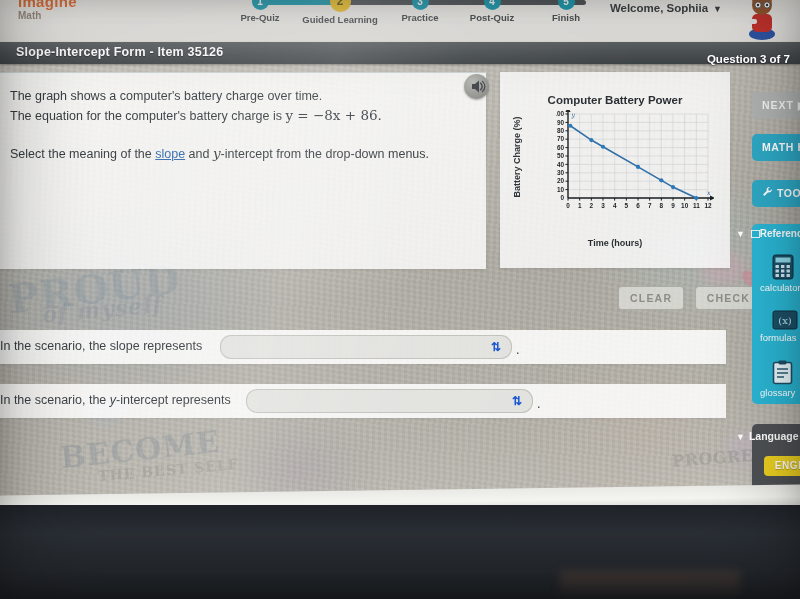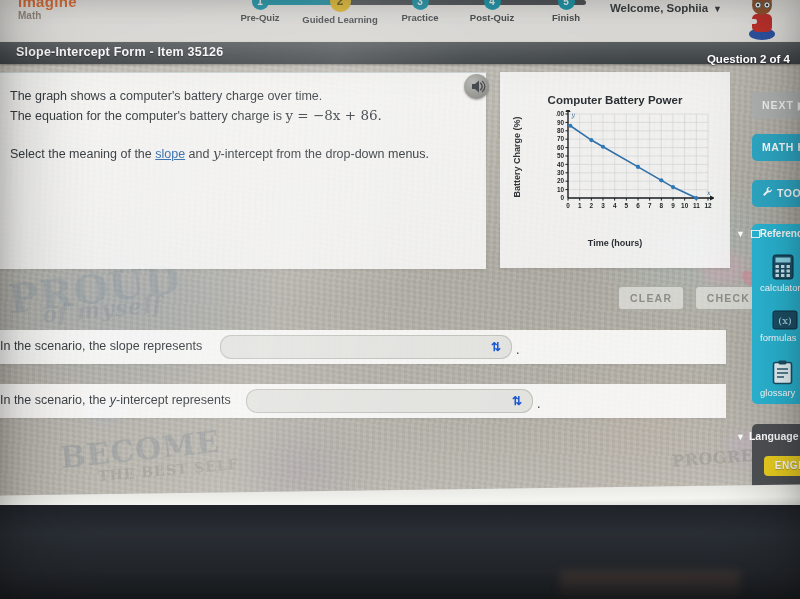--- a/index.html
+++ b/index.html
@@ -262,21 +262,21 @@
         <circle cx="31" cy="15" r="1.2" fill="#333"></circle>
       <rect x="13" y="29" width="8" height="5" rx="2" fill="#e8e8e8"></rect>
       <rect x="21" y="42" width="5" height="7" fill="#2f56a8"></rect>
       <rect x="29" y="42" width="5" height="7" fill="#2f56a8"></rect>
     </svg>
   </div>
 
   <div class="titlebar">
     <span class="ttl">Slope-Intercept Form - Item 35126</span>
   </div>
-  <span class="qcount">Question 2 of 4</span>
+  <span class="qcount">Question 3 of 7</span>
 
   <div class="panel" id="prompt-panel">
     <div id="prompt-text">
       <span>The graph shows a computer's battery charge over time.</span><br>
       <span>The equation for the computer's battery charge is </span><span class="eq">y = −8x + 86.</span>
       <span class="p2">
         <span>Select the meaning of the </span><a href="#" class="lnk">slope</a><span> and </span><span class="eq it">y</span><span>-intercept from the drop-down menus.</span>
       </span>
     </div>
   </div>

